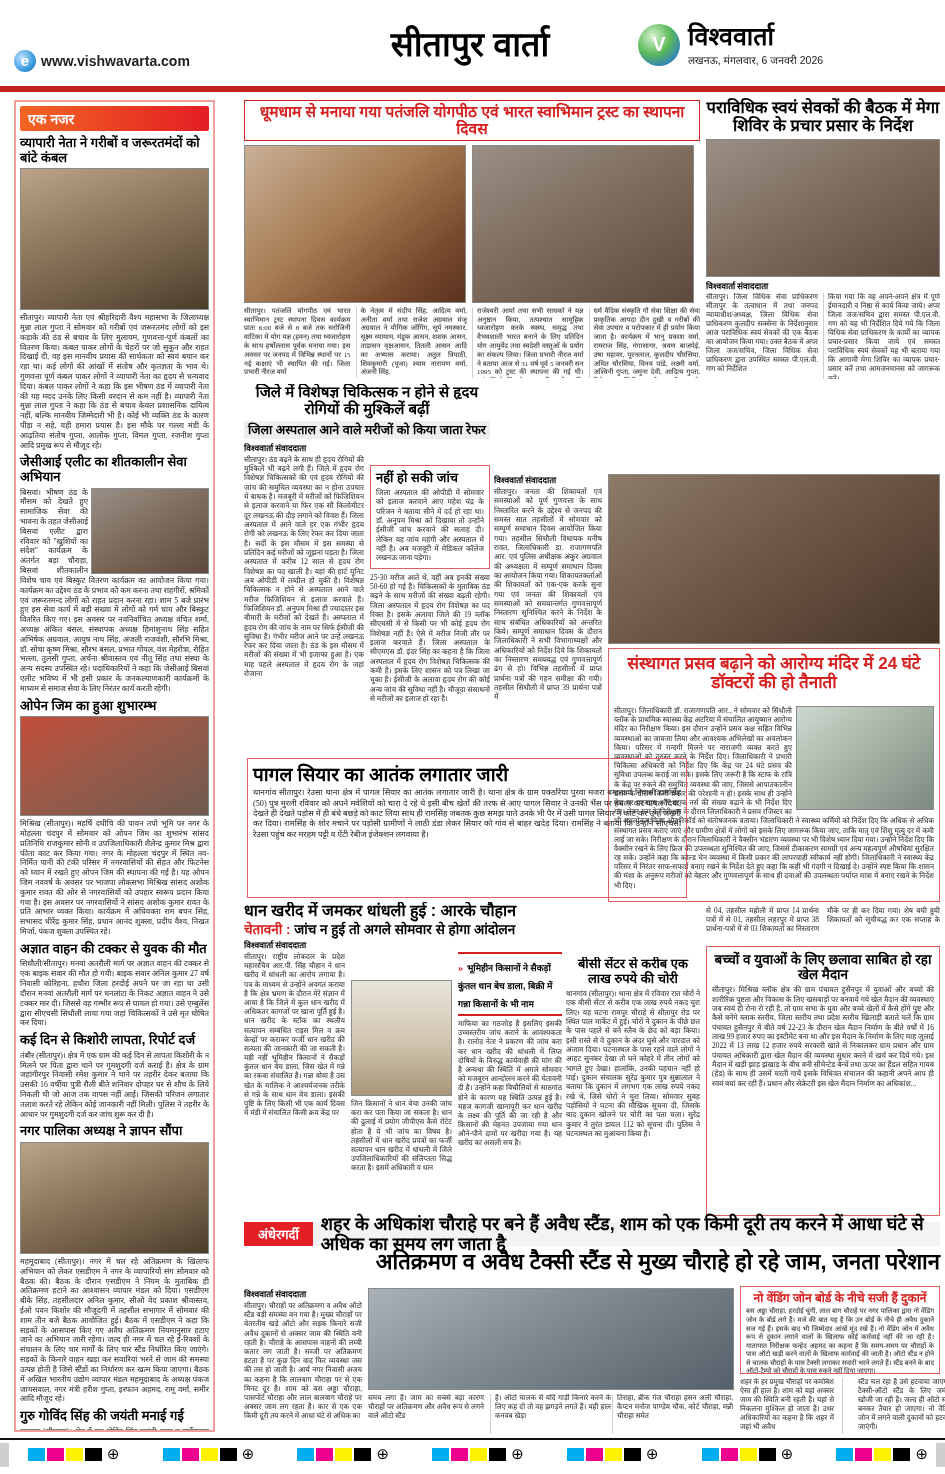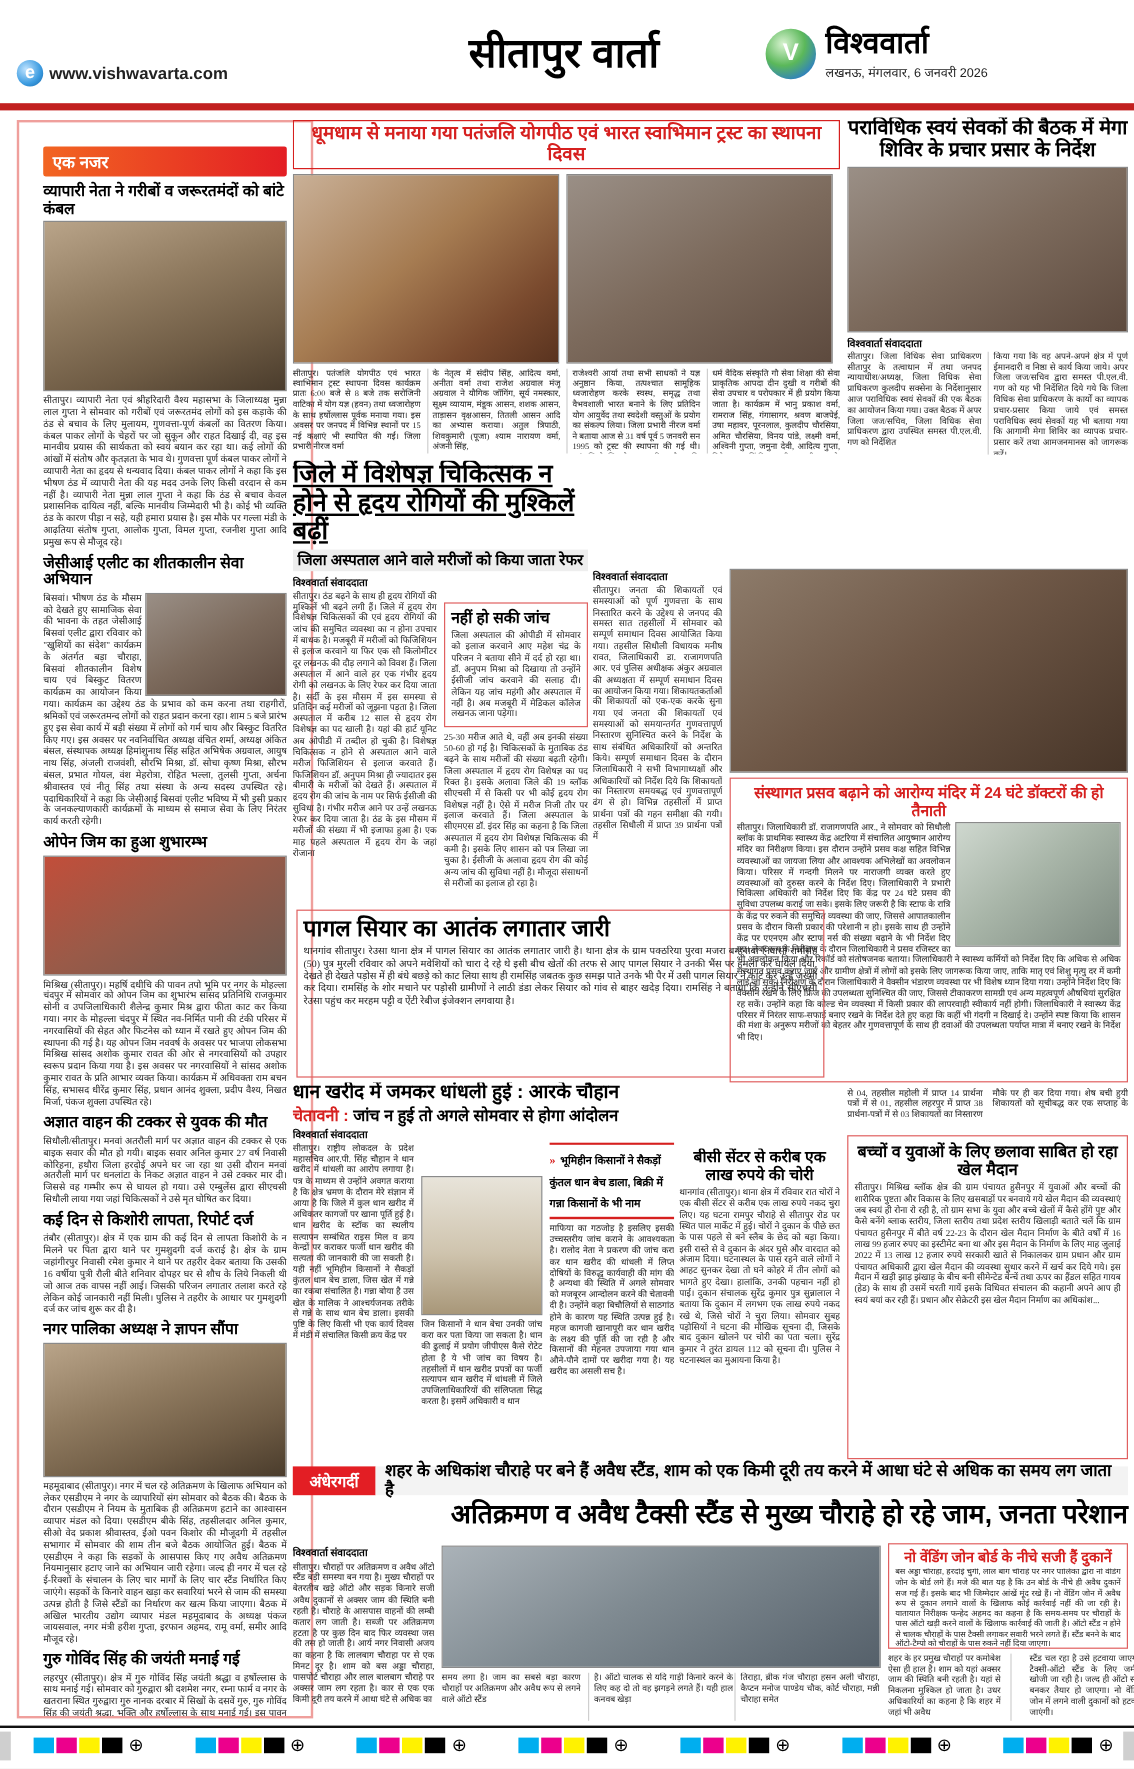--- a/index.html
+++ b/index.html
@@ -44,21 +44,21 @@
     </span>
     <span style="display:inline-block;">
       <span class="sans" style="display:block;font-size:25px;font-weight:bold;color:#000;line-height:1.0;">विश्ववार्ता</span>
       <span class="sans" style="display:block;font-size:10.5px;color:#222;margin-top:4px;">लखनऊ,   मंगलवार, 6 जनवरी 2026</span>
     </span>
   </div>
 
 
   <div class="abs" style="left:0;top:86px;width:945px;height:6px;background:#c2201f;"></div>
 
-  <div class="abs" style="left:14px;top:100px;width:247px;height:1332px;border:2px solid #ef9f9c;padding:20px;box-sizing:border-box;overflow:hidden;">
+  <div class="abs" style="left:14px;top:100px;width:201px;height:1332px;border:2px solid #ef9f9c;padding:4px;box-sizing:border-box;overflow:hidden;">
     <div style="background:linear-gradient(90deg,#f26522,#e31e24);color:#fff;font-weight:bold;font-size:14px;padding:3px 8px;border-radius:2px;" class="sans">एक नजर</div>
 
     <div class="hl sans" style="font-size:13px;margin:5px 0 3px;">व्यापारी नेता ने गरीबों व जरूरतमंदों को बांटे कंबल</div>
     <div class="photo ph-crowd" style="width:100%;height:142px;"></div>
     <div class="bt" style="margin-top:3px;">सीतापुर। व्यापारी नेता एवं श्रीहरिदारी वैश्य महासभा के जिलाध्यक्ष मुन्ना लाल गुप्ता ने सोमवार को गरीबों एवं जरूरतमंद लोगों को इस कड़ाके की ठंड से बचाव के लिए मुलायम, गुणवत्ता-पूर्ण कंबलों का वितरण किया। कंबल पाकर लोगों के चेहरों पर जो सुकून और राहत दिखाई दी, वह इस मानवीय प्रयास की सार्थकता को स्वयं बयान कर रहा था। कई लोगों की आंखों में संतोष और कृतज्ञता के भाव थे। गुणवत्ता पूर्ण कंबल पाकर लोगों ने व्यापारी नेता का हृदय से धन्यवाद दिया। कंबल पाकर लोगों ने कहा कि इस भीषण ठंड में व्यापारी नेता की यह मदद उनके लिए किसी वरदान से कम नहीं है। व्यापारी नेता मुन्ना लाल गुप्ता ने कहा कि ठंड से बचाव केवल प्रशासनिक दायित्व नहीं, बल्कि मानवीय जिम्मेदारी भी है। कोई भी व्यक्ति ठंड के कारण पीड़ा न सहे, यही हमारा प्रयास है। इस मौके पर गल्ला मंडी के आढ़तिया संतोष गुप्ता, आलोक गुप्ता, विमल गुप्ता, रजनीश गुप्ता आदि प्रमुख रूप से मौजूद रहे।</div>
 
     <div class="hl sans" style="font-size:13px;margin:5px 0 3px;">जेसीआई एलीट का शीतकालीन सेवा अभियान</div>
     <div class="bt">
       <span class="photo ph-hall" style="float:right;width:118px;height:86px;margin:0 0 2px 3px;"></span>
       <span>बिसवां। भीषण ठंड के मौसम को देखते हुए सामाजिक सेवा की भावना के तहत जेसीआई बिसवां एलीट द्वारा रविवार को "खुशियों का संदेश" कार्यक्रम के अंतर्गत बड़ा चौराहा, बिसवां शीतकालीन विशेष चाय एवं बिस्कुट वितरण कार्यक्रम का आयोजन किया गया। कार्यक्रम का उद्देश्य ठंड के प्रभाव को कम करना तथा राहगीरों, श्रमिकों एवं जरूरतमन्द लोगों को राहत प्रदान करना रहा। शाम 5 बजे प्रारंभ हुए इस सेवा कार्य में बड़ी संख्या में लोगों को गर्म चाय और बिस्कुट वितरित किए गए। इस अवसर पर नवनिर्वाचित अध्यक्ष वंचित शर्मा, अध्यक्ष अंकित बंसल, संस्थापक अध्यक्ष हिमांशुनाथ सिंह सहित अभिषेक अग्रवाल, आयुष नाथ सिंह, अंजली राजवंशी, सौरभि मिश्रा, डॉ. सोचा कृष्ण मिश्रा, सौरभ बंसल, प्रभात गोयल, वंश मेहरोत्रा, रोहित भल्ला, तुलसी गुप्ता, अर्चना श्रीवास्तव एवं नीतू सिंह तथा संस्था के अन्य सदस्य उपस्थित रहे। पदाधिकारियों ने कहा कि जेसीआई बिसवां एलीट भविष्य में भी इसी प्रकार के जनकल्याणकारी कार्यक्रमों के माध्यम से समाज सेवा के लिए निरंतर कार्य करती रहेगी।</span>
@@ -100,21 +100,21 @@
     <div class="hl sans" style="font-size:16.5px;text-align:center;">पराविधिक स्वयं सेवकों की बैठक में मेगा शिविर के प्रचार प्रसार के निर्देश</div>
     <div class="photo ph-hall" style="width:100%;height:138px;margin-top:4px;"></div>
     <div class="byline" style="margin-top:3px;">विश्ववार्ता संवाददाता</div>
     <div style="display:flex;gap:5px;height:86px;overflow:hidden;">
       <div class="bt" style="width:50%;font-size:7.2px;">सीतापुर। जिला विधिक सेवा प्राधिकरण सीतापुर के तत्वाधान में तथा जनपद न्यायाधीश/अध्यक्ष, जिला विधिक सेवा प्राधिकरण कुलदीप सक्सेना के निर्देशानुसार आज पराविधिक स्वयं सेवकों की एक बैठक का आयोजन किया गया। उक्त बैठक में अपर जिला जज/सचिव, जिला विधिक सेवा प्राधिकरण द्वारा उपस्थित समस्त पी.एल.वी. गण को निर्देशित</div>
       <div class="bt colrule" style="width:50%;font-size:7.2px;padding-left:4px;">किया गया कि वह अपने-अपने क्षेत्र में पूर्ण ईमानदारी व निष्ठा से कार्य किया जाये। अपर जिला जज/सचिव द्वारा समस्त पी.एल.वी. गण को यह भी निर्देशित दिये गये कि जिला विधिक सेवा प्राधिकरण के कार्यों का व्यापक प्रचार-प्रसार किया जाये एवं समस्त पराविधिक स्वयं सेवकों यह भी बताया गया कि आगामी मेगा शिविर का व्यापक प्रचार-प्रसार करें तथा आमजनमानस को जागरूक करें।</div>
     </div>
   </div>
 
   <div class="abs" style="left:244px;top:384px;width:246px;height:372px;overflow:hidden;">
-    <div class="hl sans" style="font-size:21px;text-align:left;text-decoration:underline;">जिले में विशेषज्ञ चिकित्सक न होने से हृदय रोगियों की मुश्किलें बढ़ीं</div>
+    <div class="hl sans" style="font-size:15px;text-align:center;">जिले में विशेषज्ञ चिकित्सक न होने से हृदय रोगियों की मुश्किलें बढ़ीं</div>
     <div class="hl sans" style="font-size:12.5px;text-align:center;background:#eeeeee;margin-top:3px;padding:2px 0;">जिला अस्पताल आने वाले मरीजों को किया जाता रेफर</div>
     <div class="byline" style="margin-top:3px;">विश्ववार्ता संवाददाता</div>
     <div style="display:flex;gap:6px;height:282px;overflow:hidden;">
       <div class="bt" style="width:50%;font-size:7.4px;">सीतापुर। ठंड बढ़ने के साथ ही हृदय रोगियों की मुश्किलें भी बढ़ने लगी हैं। जिले में हृदय रोग विशेषज्ञ चिकित्सकों की एवं हृदय रोगियों की जांच की समुचित व्यवस्था का न होना उपचार में बाधक है। मजबूरी में मरीजों को फिजिशियन से इलाज करवाने या फिर एक सौ किलोमीटर दूर लखनऊ की दौड़ लगाने को विवश हैं। जिला अस्पताल में आने वाले हर एक गंभीर हृदय रोगी को लखनऊ के लिए रेफर कर दिया जाता है। सर्दी के इस मौसम में इस समस्या से प्रतिदिन कई मरीजों को जूझना पड़ता है। जिला अस्पताल में करीब 12 साल से हृदय रोग विशेषज्ञ का पद खाली है। यहां की हार्ट यूनिट अब ओपीडी में तब्दील हो चुकी है। विशेषज्ञ चिकित्सक न होने से अस्पताल आने वाले मरीज फिजिशियन से इलाज करवाते हैं। फिजिशियन डॉ. अनुपम मिश्रा ही ज्यादातर इस बीमारी के मरीजों को देखते हैं। अस्पताल में हृदय रोग की जांच के नाम पर सिर्फ ईसीजी की सुविधा है। गंभीर मरीज आने पर उन्हें लखनऊ रेफर कर दिया जाता है। ठंड के इस मौसम में मरीजों की संख्या में भी इजाफा हुआ है। एक माह पहले अस्पताल में हृदय रोग के जहां रोजाना</div>
       <div style="width:50%;margin-top:10px;">
         <div class="redbox">
           <div class="hl sans" style="font-size:13px;margin-bottom:3px;">नहीं हो सकी जांच</div>
           <div class="bt" style="font-size:7.4px;">जिला अस्पताल की ओपीडी में सोमवार को इलाज करवाने आए महेश चंद्र के परिजन ने बताया सीने में दर्द हो रहा था। डॉ. अनुपम मिश्रा को दिखाया तो उन्होंने ईसीजी जांच करवाने की सलाह दी। लेकिन यह जांच महंगी और अस्पताल में नहीं है। अब मजबूरी में मेडिकल कॉलेज लखनऊ जाना पड़ेगा।</div>
         </div>
         <div class="bt" style="font-size:7.4px;margin-top:4px;">25-30 मरीज आते थे, वहीं अब इनकी संख्या 50-60 हो गई है। चिकित्सकों के मुताबिक ठंड बढ़ने के साथ मरीजों की संख्या बढ़ती रहेगी। जिला अस्पताल में हृदय रोग विशेषज्ञ का पद रिक्त है। इसके अलावा जिले की 19 ब्लॉक सीएचसी में से किसी पर भी कोई हृदय रोग विशेषज्ञ नहीं है। ऐसे में मरीज निजी तौर पर इलाज करवाते हैं। जिला अस्पताल के सीएमएस डॉ. इंदर सिंह का कहना है कि जिला अस्पताल में हृदय रोग विशेषज्ञ चिकित्सक की कमी है। इसके लिए शासन को पत्र लिखा जा चुका है। ईसीजी के अलावा हृदय रोग की कोई अन्य जांच की सुविधा नहीं है। मौजूदा संसाधनों से मरीजों का इलाज हो रहा है।</div>
@@ -124,21 +124,21 @@
 
 
   <div class="abs" style="left:494px;top:474px;width:108px;height:424px;overflow:hidden;">
     <div class="byline">विश्ववार्ता संवाददाता</div>
     <div class="bt" style="font-size:7.4px;">सीतापुर। जनता की शिकायतों एवं समस्याओं को पूर्ण गुणवत्ता के साथ निस्तारित करने के उद्देश्य से जनपद की समस्त सात तहसीलों में सोमवार को सम्पूर्ण समाधान दिवस आयोजित किया गया। तहसील सिधौली विधायक मनीष रावत, जिलाधिकारी डा. राजागणपति आर. एवं पुलिस अधीक्षक अंकुर अग्रवाल की अध्यक्षता में सम्पूर्ण समाधान दिवस का आयोजन किया गया। शिकायतकर्ताओं की शिकायतों को एक-एक करके सुना गया एवं जनता की शिकायतों एवं समस्याओं को समयान्तर्गत गुणवत्तापूर्ण निस्तारण सुनिश्चित करने के निर्देश के साथ संबंधित अधिकारियों को अन्तरित किये। सम्पूर्ण समाधान दिवस के दौरान जिलाधिकारी ने सभी विभागाध्यक्षों और अधिकारियों को निर्देश दिये कि शिकायतों का निस्तारण समयबद्ध एवं गुणवत्तापूर्ण ढंग से हो। विभिन्न तहसीलों में प्राप्त प्रार्थना पत्रों की गहन समीक्षा की गयी। तहसील सिधौली में प्राप्त 39 प्रार्थना पत्रों में</div>
   </div>
 
   <div class="abs photo ph-meet" style="left:608px;top:474px;width:332px;height:170px;"></div>
 
   <div class="abs redbox" style="left:608px;top:648px;width:332px;height:254px;overflow:hidden;">
-    <div class="hl sans red" style="font-size:13px;text-align:center;margin-bottom:2px;">संस्थागत प्रसव बढ़ाने को आरोग्य मंदिर में 24 घंटे डॉक्टरों की हो तैनाती</div>
+    <div class="hl sans red" style="font-size:17px;text-align:center;margin-bottom:14px;">संस्थागत प्रसव बढ़ाने को आरोग्य मंदिर में 24 घंटे डॉक्टरों की हो तैनाती</div>
     <div class="bt" style="font-size:7.3px;">
       <span class="photo ph-hosp" style="float:right;width:138px;height:104px;margin:0 0 3px 4px;"></span>
       <span>सीतापुर। जिलाधिकारी डॉ. राजागणपति आर., ने सोमवार को सिधौली ब्लॉक के प्राथमिक स्वास्थ्य केंद्र अटरिया में संचालित आयुष्मान आरोग्य मंदिर का निरीक्षण किया। इस दौरान उन्होंने प्रसव कक्ष सहित विभिन्न व्यवस्थाओं का जायजा लिया और आवश्यक अभिलेखों का अवलोकन किया। परिसर में गन्दगी मिलने पर नाराजगी व्यक्त करते हुए व्यवस्थाओं को दुरुस्त करने के निर्देश दिए। जिलाधिकारी ने प्रभारी चिकित्सा अधिकारी को निर्देश दिए कि केंद्र पर 24 घंटे प्रसव की सुविधा उपलब्ध कराई जा सके। इसके लिए जरूरी है कि स्टाफ के रात्रि के केंद्र पर रुकने की समुचित व्यवस्था की जाए, जिससे आपातकालीन प्रसव के दौरान किसी प्रकार की परेशानी न हो। इसके साथ ही उन्होंने केंद्र पर एएनएम और स्टाफ नर्स की संख्या बढ़ाने के भी निर्देश दिए गए। लेबर रूम के निरीक्षण के दौरान जिलाधिकारी ने प्रसव रजिस्टर का भी अवलोकन किया और रिकॉर्ड को संतोषजनक बताया। जिलाधिकारी ने स्वास्थ्य कर्मियों को निर्देश दिए कि अधिक से अधिक संस्थागत प्रसव कराए जाएं और ग्रामीण क्षेत्रों में लोगों को इसके लिए जागरूक किया जाए, ताकि मातृ एवं शिशु मृत्यु दर में कमी लाई जा सके। निरीक्षण के दौरान जिलाधिकारी ने वैक्सीन भंडारण व्यवस्था पर भी विशेष ध्यान दिया गया। उन्होंने निर्देश दिए कि वैक्सीन रखने के लिए फ्रिज की उपलब्धता सुनिश्चित की जाए, जिससे टीकाकरण सामग्री एवं अन्य महत्वपूर्ण औषधियां सुरक्षित रह सकें। उन्होंने कहा कि कोल्ड चेन व्यवस्था में किसी प्रकार की लापरवाही स्वीकार्य नहीं होगी। जिलाधिकारी ने स्वास्थ्य केंद्र परिसर में निरंतर साफ-सफाई बनाए रखने के निर्देश देते हुए कहा कि कहीं भी गंदगी न दिखाई दे। उन्होंने स्पष्ट किया कि शासन की मंशा के अनुरूप मरीजों को बेहतर और गुणवत्तापूर्ण के साथ ही दवाओं की उपलब्धता पर्याप्त मात्रा में बनाए रखने के निर्देश भी दिए।</span>
     </div>
   </div>
 
   <div class="abs bt" style="left:706px;top:906px;width:234px;height:36px;column-count:2;column-gap:8px;font-size:7.3px;">से 04, तहसील महोली में प्राप्त 14 प्रार्थना पत्रों में से 01, तहसील लहरपुर में प्राप्त 38 प्रार्थना-पत्रों में से 03 शिकायतों का निस्तारण मौके पर ही कर दिया गया। शेष बची हुयी शिकायतों को सूचीबद्ध कर एक सप्ताह के अन्दर संबंधित अधिकारी को निस्तारित करने के निर्देश दिये गये।</div>
 
   <div class="abs redbox" style="left:247px;top:758px;width:440px;height:140px;overflow:hidden;">
     <div class="hl sans" style="font-size:19px;">पागल सियार का आतंक लगातार जारी</div>
@@ -173,21 +173,21 @@
     <div class="bt" style="font-size:7.4px;margin-top:3px;">थानगांव (सीतापुर)। थाना क्षेत्र में रविवार रात चोरों ने एक बीसी सेंटर से करीब एक लाख रुपये नकद चुरा लिए। यह घटना रामपुर चौराहे से सीतापुर रोड पर स्थित पाल मार्केट में हुई। चोरों ने दुकान के पीछे छत के पास पहले से बने स्लैब के छेद को बड़ा किया। इसी रास्ते से वे दुकान के अंदर घुसे और वारदात को अंजाम दिया। घटनास्थल के पास रहने वाले लोगों ने आहट सुनकर देखा तो घने कोहरे में तीन लोगों को भागते हुए देखा। हालांकि, उनकी पहचान नहीं हो पाई। दुकान संचालक सुरेंद्र कुमार पुत्र सुन्नालाल ने बताया कि दुकान में लगभग एक लाख रुपये नकद रखे थे, जिसे चोरों ने चुरा लिया। सोमवार सुबह पड़ोसियों ने घटना की मौखिक सूचना दी, जिसके बाद दुकान खोलने पर चोरी का पता चला। सुरेंद्र कुमार ने तुरंत डायल 112 को सूचना दी। पुलिस ने घटनास्थल का मुआयना किया है।</div>
   </div>
 
   <div class="abs redbox" style="left:706px;top:946px;width:234px;height:270px;overflow:hidden;">
     <div class="hl sans" style="font-size:13.5px;text-align:center;">बच्चों व युवाओं के लिए छलावा साबित हो रहा खेल मैदान</div>
     <div class="bt" style="font-size:7.4px;margin-top:3px;">सीतापुर। मिश्रिख ब्लॉक क्षेत्र की ग्राम पंचायत हुसैनपुर में युवाओं और बच्चों की शारीरिक पुष्टता और विकास के लिए खसबाड़ों पर बनवाये गये खेल मैदान की व्यवस्थाएं जब स्वयं ही रोना रो रही है, तो ग्राम सभा के युवा और बच्चे खेलों में कैसे होंगे पुष्ट और कैसे बनेंगे ब्लाक स्तरीय, जिला स्तरीय तथा प्रदेश स्तरीय खिलाड़ी बताते चलें कि ग्राम पंचायत हुसैनपुर में बीते वर्ष 22-23 के दौरान खेल मैदान निर्माण के बीते वर्षों में 16 लाख 99 हजार रुपए का इस्टीमेट बना था और इस मैदान के निर्माण के लिए माह जुलाई 2022 में 13 लाख 12 हजार रुपये सरकारी खाते से निकालकर ग्राम प्रधान और ग्राम पंचायत अधिकारी द्वारा खेल मैदान की व्यवस्था सुधार करने में खर्च कर दिये गये। इस मैदान में खड़ी झाड़ झंखाड़ के बीच बनी सीमेन्टेड बेन्चें तथा ऊपर का हैंडल सहित गायब (हेड) के साथ ही उसमें चरती गायें इसके विधिवत संचालन की कहानी अपने आप ही स्वयं बयां कर रही हैं। प्रधान और सेक्रेटरी इस खेल मैदान निर्माण का अधिकांश...</div>
   </div>
 
   <div class="abs" style="left:244px;top:1222px;width:696px;height:24px;display:flex;align-items:stretch;">
     <div class="sans" style="background:#e31e24;color:#fff;font-weight:bold;font-size:13px;padding:2px 14px;display:flex;align-items:center;">अंधेरगर्दी</div>
-    <div class="hl sans" style="background:#f3f3f3;font-size:14px;flex:1;display:flex;align-items:center;padding:0 8px;">शहर के अधिकांश चौराहे पर बने हैं अवैध स्टैंड, शाम को एक किमी दूरी तय करने में आधा घंटे से अधिक का समय लग जाता है</div>
+    <div class="hl sans" style="background:#f3f3f3;font-size:18px;flex:1;display:flex;align-items:center;padding:0 8px;">शहर के अधिकांश चौराहे पर बने हैं अवैध स्टैंड, शाम को एक किमी दूरी तय करने में आधा घंटे से अधिक का समय लग जाता है</div>
   </div>
 
   <div class="abs hl sans" style="left:244px;top:1250px;width:696px;font-size:22px;text-align:right;">अतिक्रमण व अवैध टैक्सी स्टैंड से मुख्य चौराहे हो रहे जाम, जनता परेशान</div>
 
   <div class="abs" style="left:244px;top:1288px;width:118px;height:146px;overflow:hidden;">
     <div class="byline">विश्ववार्ता संवाददाता</div>
     <div class="bt" style="font-size:7.3px;">सीतापुर। चौराहों पर अतिक्रमण व अवैध ऑटो स्टैंड बड़ी समस्या बन गया है। मुख्य चौराहों पर बेतरतीब खड़े ऑटो और सड़क किनारे सजी अवैध दुकानों से अक्सर जाम की स्थिति बनी रहती है। चौराहे के आसपास वाहनों की लम्बी कतार लग जाती है। सब्जी पर अतिक्रमण हटता है पर कुछ दिन बाद फिर व्यवस्था जस की तस हो जाती है। आर्य नगर निवासी अजय का कहना है कि लालबाग चौराहा पर से एक मिनट दूर है। शाम को बस अड्डा चौराहा, पासपोर्ट चौराहा और लाल बालबाग चौराहे पर अक्सर जाम लग रहता है। कार से एक एक किमी दूरी तय करने में आधा घंटे से अधिक का</div>
   </div>
 
   <div class="abs photo ph-traffic" style="left:368px;top:1288px;width:366px;height:102px;"></div>

